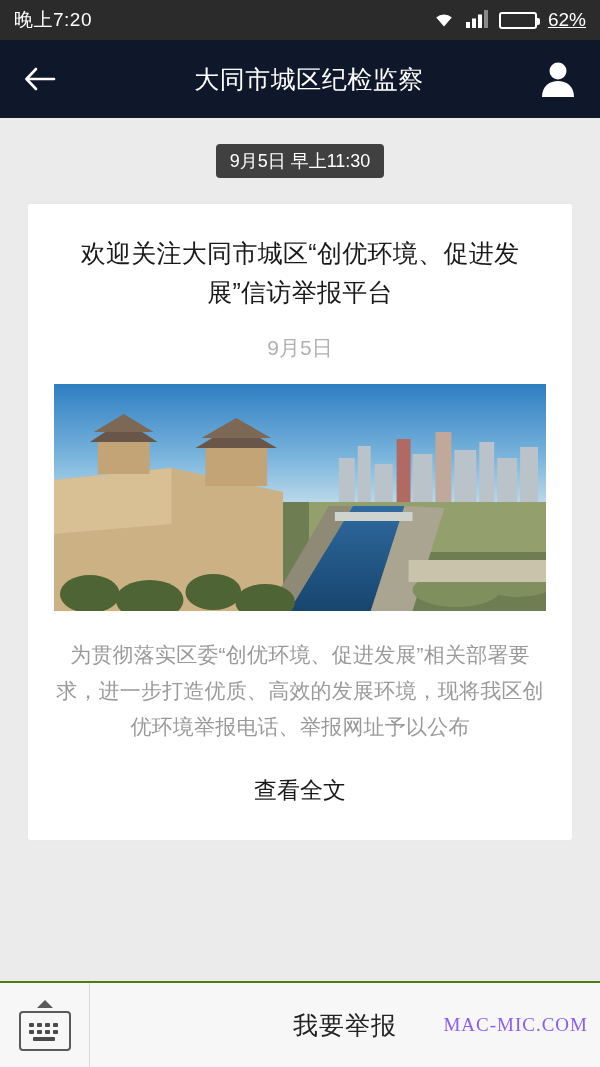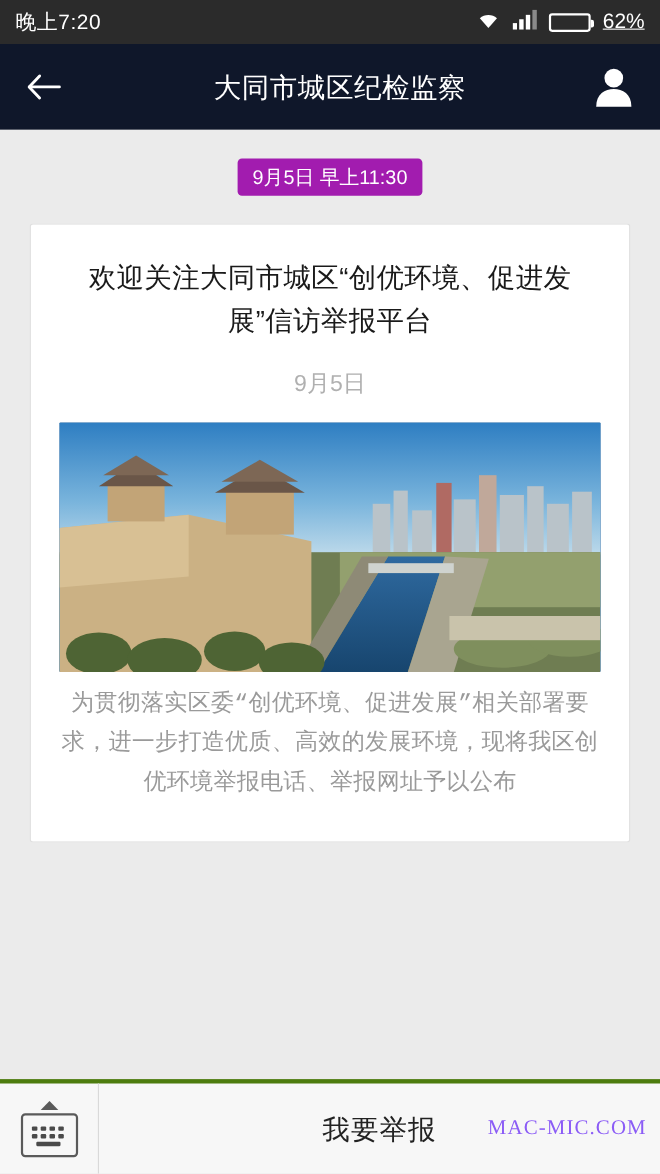--- a/index.html
+++ b/index.html
@@ -105,21 +105,21 @@
     background: #ebebeb;
     overflow: hidden;
     padding-top: 26px;
   }
   .timestamp-row {
     display: flex;
     justify-content: center;
     margin-bottom: 26px;
   }
   .timestamp {
-    background: #a21caf;
+    background: #404040;
     color: #ffffff;
     font-size: 18px;
     padding: 5px 14px;
     border-radius: 4px;
   }
 
   .card {
     margin: 0 28px;
     background: #ffffff;
     border-radius: 2px;
@@ -143,40 +143,39 @@
     width: 100%;
     height: 227px;
     border-radius: 1px;
     overflow: hidden;
     position: relative;
     background: #2f6fa8;
   }
   .card-image svg { display: block; width: 100%; height: 100%; }
 
   .card-summary {
-    margin-top: 12px;
+    margin-top: 26px;
     font-size: 21px;
     line-height: 1.72;
     color: #9a9a9a;
     letter-spacing: 0.2px;
-    font-family: Liberation Mono, monospace;
   }
   .card-more {
     margin-top: 30px;
     font-size: 23px;
     color: #1a1a1a;
     cursor: pointer;
   }
 
   
   .bottom-bar {
     flex: 0 0 86px;
     height: 86px;
     background: #f7f7f7;
-    border-top: 4px solid #4d7c0f;
+    border-top: 2px solid #4d7c0f;
     display: flex;
     align-items: stretch;
     position: relative;
   }
   .kb-cell {
     width: 90px;
     display: flex;
     align-items: center;
     justify-content: center;
     border-right: 1px solid #d9d9d9;
@@ -333,20 +332,21 @@
           </g>
           <g fill="#7f8f5d">
             <ellipse cx="404" cy="206" rx="44" ry="17"></ellipse>
             <ellipse cx="466" cy="198" rx="38" ry="15"></ellipse>
           </g>
           <rect x="356" y="176" width="138" height="22" fill="#c9c3ab"></rect>
         </svg>
       </div>
 
       <div class="card-summary">为贯彻落实区委“创优环境、促进发展”相关部署要求，进一步打造优质、高效的发展环境，现将我区创优环境举报电话、举报网址予以公布</div>
+      <div class="card-more">查看全文</div>
     </div>
   </div>
 
   <div class="bottom-bar">
     <div class="kb-cell">
       <div class="kb-caret"></div>
       <div class="kb-box">
         <svg width="40" height="26" viewBox="0 0 40 26">
           <g fill="#4a4a4a">
             <rect x="4" y="5" width="5" height="4" rx="1"></rect>

